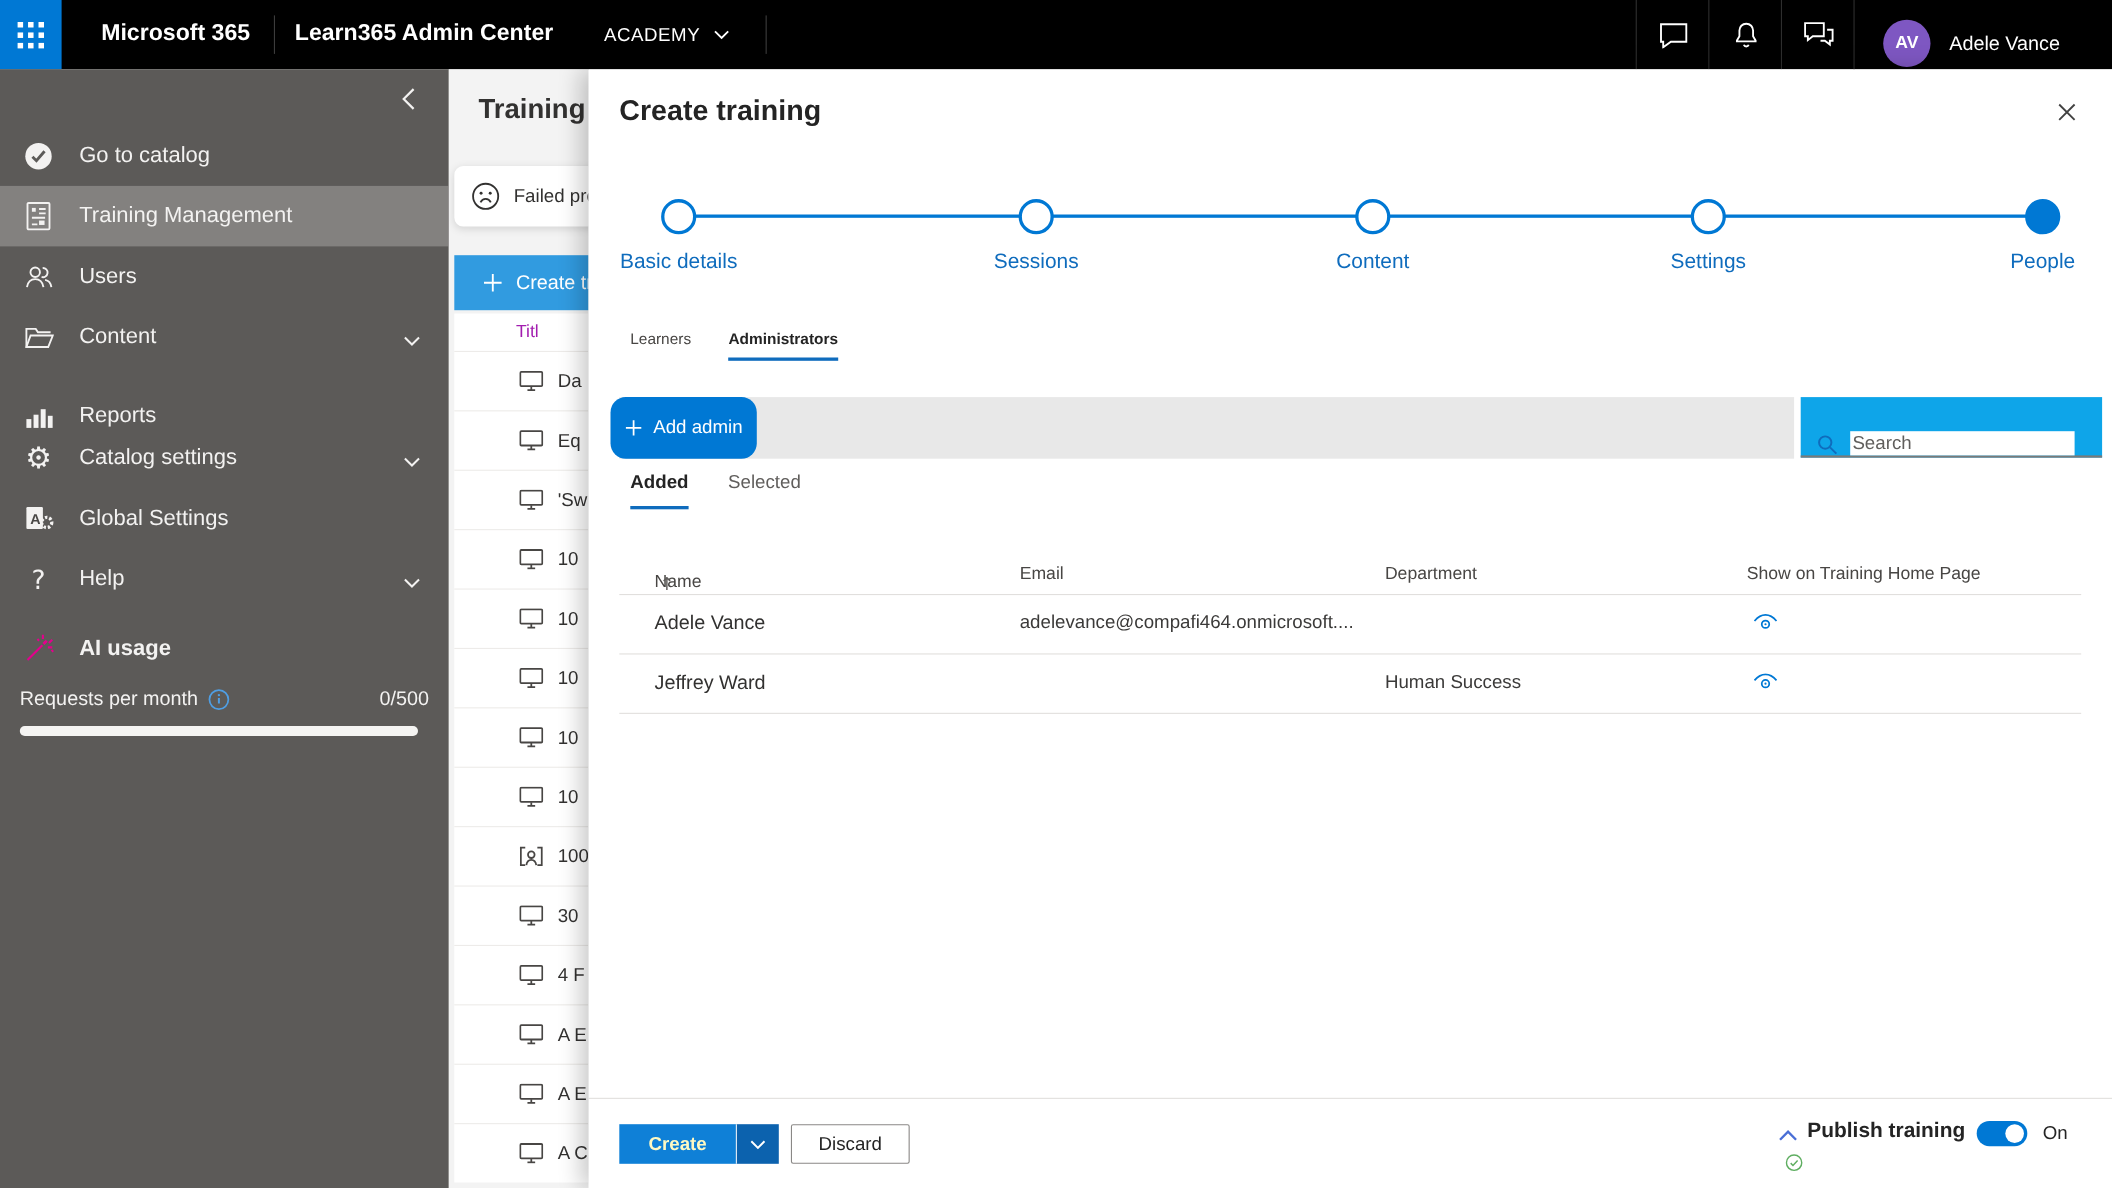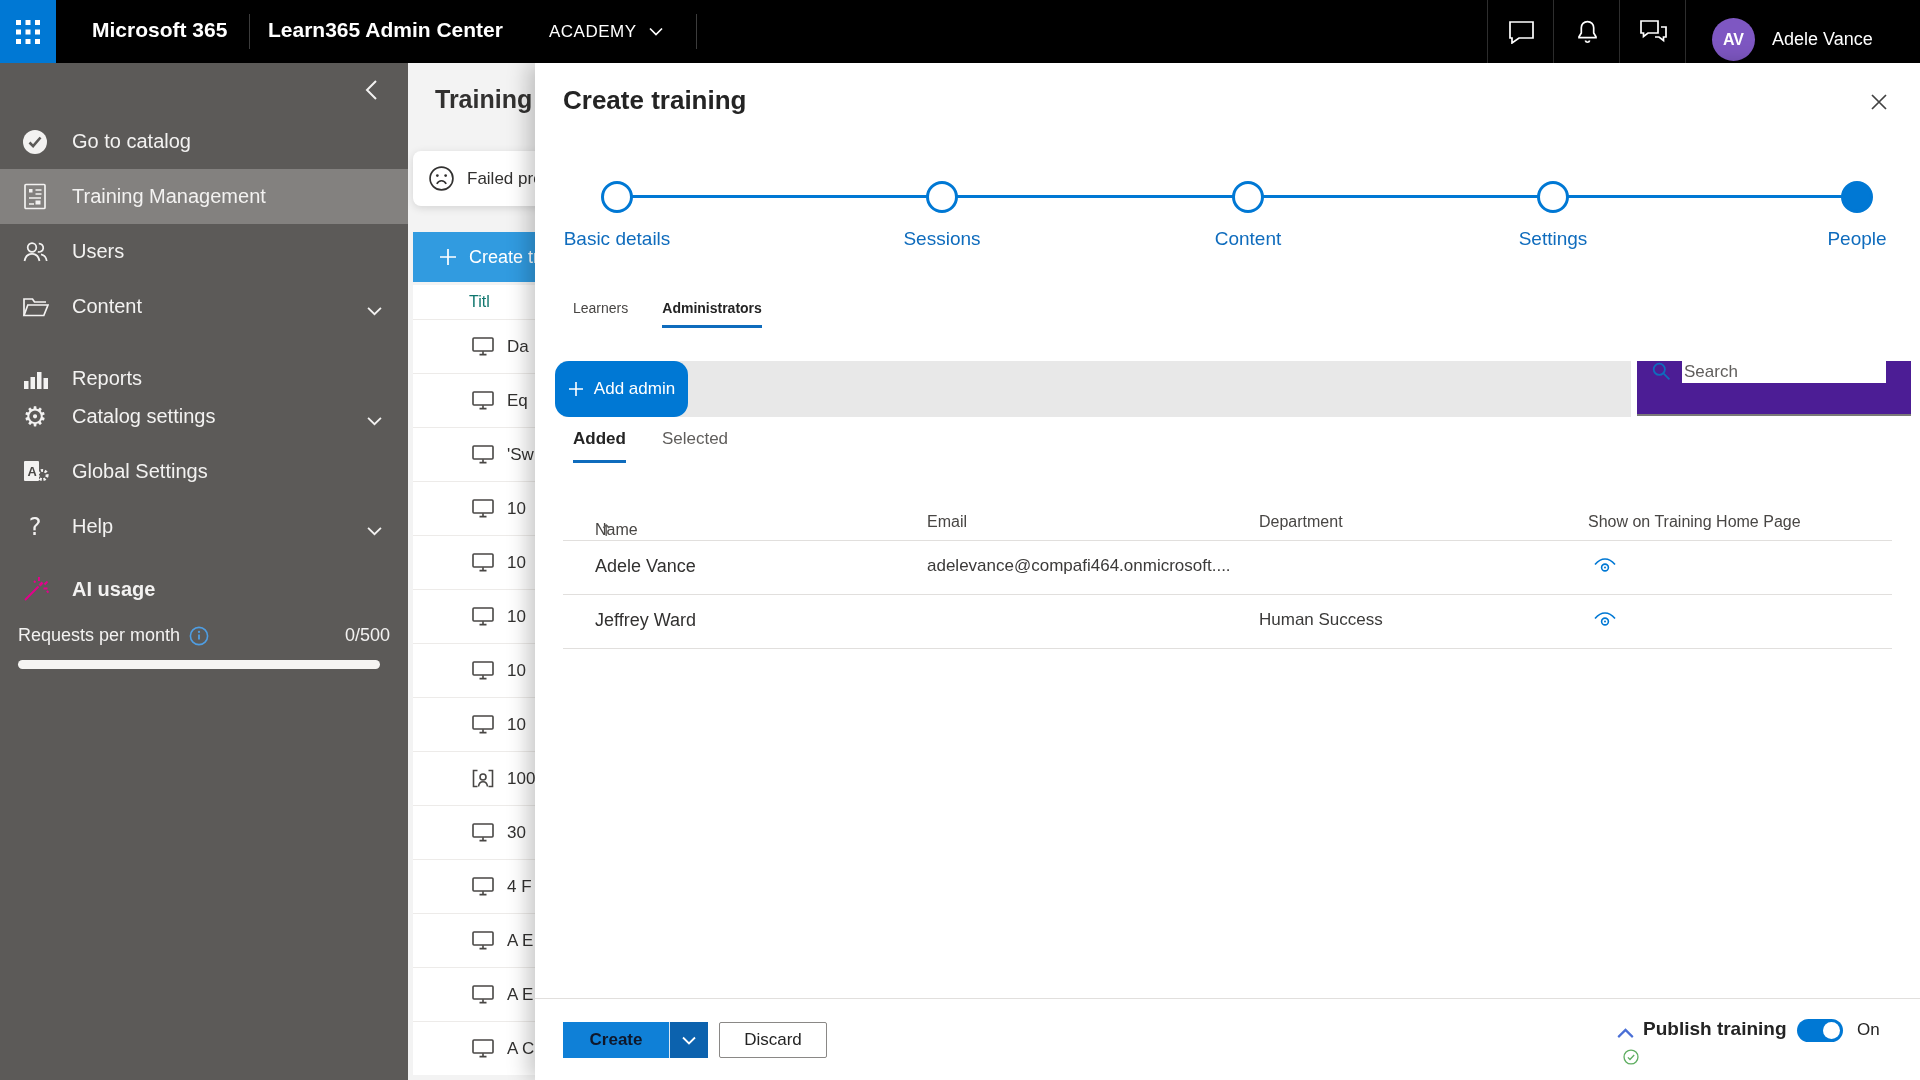--- a/index.html
+++ b/index.html
@@ -32,21 +32,21 @@
   .bgcol{left:408px;top:63px;width:127px;height:1017px;background:#f3f3f3;overflow:hidden;}
   .bg-title{position:absolute;left:27px;top:22px;font-size:25px;font-weight:600;color:#323130;white-space:nowrap;}
   .toast{position:absolute;left:5px;top:88px;width:190px;height:55px;background:#fff;border-radius:8px;
          box-shadow:0 2px 8px rgba(0,0,0,.13);display:flex;align-items:center;padding-left:15px;box-sizing:border-box;}
   .toast span{margin-left:12px;font-size:17px;color:#323130;white-space:nowrap;}
   .bg-create{position:absolute;left:5px;top:169px;width:190px;height:50px;background:#319be0;color:#fff;
              display:flex;align-items:center;padding-left:26px;box-sizing:border-box;font-size:18px;cursor:pointer;}
   .bg-create .plus{margin-right:12px;}
   .bg-table{position:absolute;left:5px;top:222px;width:122px;background:#fff;}
   .bg-head{height:34px;display:flex;align-items:center;}
-  .bg-head span{margin-left:56px;font-size:16px;color:#0f766e;white-space:nowrap;}
+  .bg-head span{margin-left:56px;font-size:16px;color:#a21caf;white-space:nowrap;}
   .bg-row{height:53px;border-top:1px solid #edebe9;display:flex;align-items:center;}
   .bg-row .ic{margin-left:59px;display:flex;}
   .bg-row .tx{margin-left:13px;font-size:17px;color:#323130;white-space:nowrap;}
 
   
   .modal{left:535px;top:63px;width:1385px;height:1017px;background:#fff;box-shadow:-7px 0 20px rgba(0,0,0,.22);}
   .m-title{position:absolute;left:28px;top:22px;font-size:26px;font-weight:600;color:#242424;}
   .m-close{position:absolute;right:28px;top:26px;cursor:pointer;padding:4px;}
 
   .step{position:absolute;top:118px;width:0;}
@@ -55,42 +55,42 @@
   .step-label{position:absolute;top:47px;left:-90px;width:180px;text-align:center;font-size:19px;color:#0f6cbd;white-space:nowrap;cursor:pointer;}
   .step-line{position:absolute;top:132px;height:3px;background:#0078d4;}
 
   .tabs{position:absolute;left:38px;top:237px;display:flex;gap:34px;}
   .tab{font-size:14px;color:#484644;padding-bottom:9px;cursor:pointer;}
   .tab.active{color:#242424;font-weight:700;border-bottom:3px solid #0f6cbd;}
 
   .toolband{position:absolute;left:28px;top:298px;width:1068px;height:56px;background:#e8e8e8;}
   .addadmin{position:absolute;left:20px;top:298px;width:133px;height:56px;background:#0078d4;color:#fff;
             display:flex;align-items:center;justify-content:center;gap:10px;font-size:17px;cursor:pointer;border-radius:14px;}
-  .searchbox{position:absolute;left:1102px;top:298px;width:274px;height:55px;background:#4c1d95;border-bottom:2px solid #7a7a78;
-             display:flex;align-items:flex-start;box-sizing:border-box;padding-left:14px;gap:11px;}
+  .searchbox{position:absolute;left:1102px;top:298px;width:274px;height:55px;background:#0ea5e9;border-bottom:2px solid #7a7a78;
+             display:flex;align-items:flex-end;box-sizing:border-box;padding-left:14px;gap:11px;}
   .searchbox input{border:none;outline:none;font-size:17px;color:#323130;width:200px;font-family:"Liberation Sans",sans-serif;}
   .searchbox input::placeholder{color:#605e5c;}
 
   .subtabs{position:absolute;left:38px;top:366px;display:flex;gap:36px;}
   .subtab{font-size:17px;color:#605e5c;padding-bottom:11px;cursor:pointer;}
   .subtab.active{color:#242424;font-weight:700;border-bottom:3px solid #0f6cbd;}
 
   .thead{position:absolute;top:442px;height:35px;left:0;right:0;text-align:center;}
   .thead span{position:absolute;top:8px;font-size:16px;color:#484644;white-space:nowrap;}
   .hr{position:absolute;left:28px;right:28px;height:1px;background:#e1dfdd;}
   .trow{position:absolute;left:0;right:0;height:54px;}
   .trow .cell{position:absolute;top:16px;font-size:17px;color:#3b3a39;white-space:nowrap;}
   .trow .name{font-size:18px;color:#323130;}
 
   .footer-divider{position:absolute;left:0;right:0;top:935px;height:1px;background:#e1dfdd;}
   .popup{position:absolute;left:36px;top:913px;width:219px;height:44px;background:#fff;border-radius:2px;
          box-shadow:0 3px 12px rgba(0,0,0,.22);border:1px solid #f2f2f2;display:flex;align-items:center;
          padding-left:13px;gap:14px;box-sizing:border-box;cursor:pointer;z-index:3;}
   .popup span{font-size:17px;color:#3b3a39;white-space:nowrap;}
-  .btn-create{position:absolute;left:28px;top:959px;width:106px;height:36px;background:#0f80d7;color:#0f172a;
+  .btn-create{position:absolute;left:28px;top:959px;width:106px;height:36px;background:#0f80d7;color:#fef9c3;
               font-size:17px;font-weight:700;display:flex;align-items:center;justify-content:center;cursor:pointer;}
   .btn-caret{position:absolute;left:134px;top:959px;width:38px;height:36px;background:#0c62ae;border-left:1px solid rgba(255,255,255,.85);
              display:flex;align-items:center;justify-content:center;cursor:pointer;}
   .btn-discard{position:absolute;left:184px;top:959px;width:108px;height:36px;background:#fff;border:1px solid #8a8886;border-radius:2px;
                box-sizing:border-box;font-size:17px;color:#242424;display:flex;align-items:center;justify-content:center;cursor:pointer;}
 
   .pub-label{position:absolute;left:1108px;top:955px;font-size:19px;font-weight:600;color:#242424;white-space:nowrap;}
   .toggle{position:absolute;left:1262px;top:956px;width:46px;height:23px;border-radius:12px;background:#0078d4;cursor:pointer;}
   .toggle .knob{position:absolute;right:3px;top:3px;width:17px;height:17px;border-radius:50%;background:#fff;}
   .pub-on{position:absolute;left:1322px;top:957px;font-size:17px;color:#242424;}

